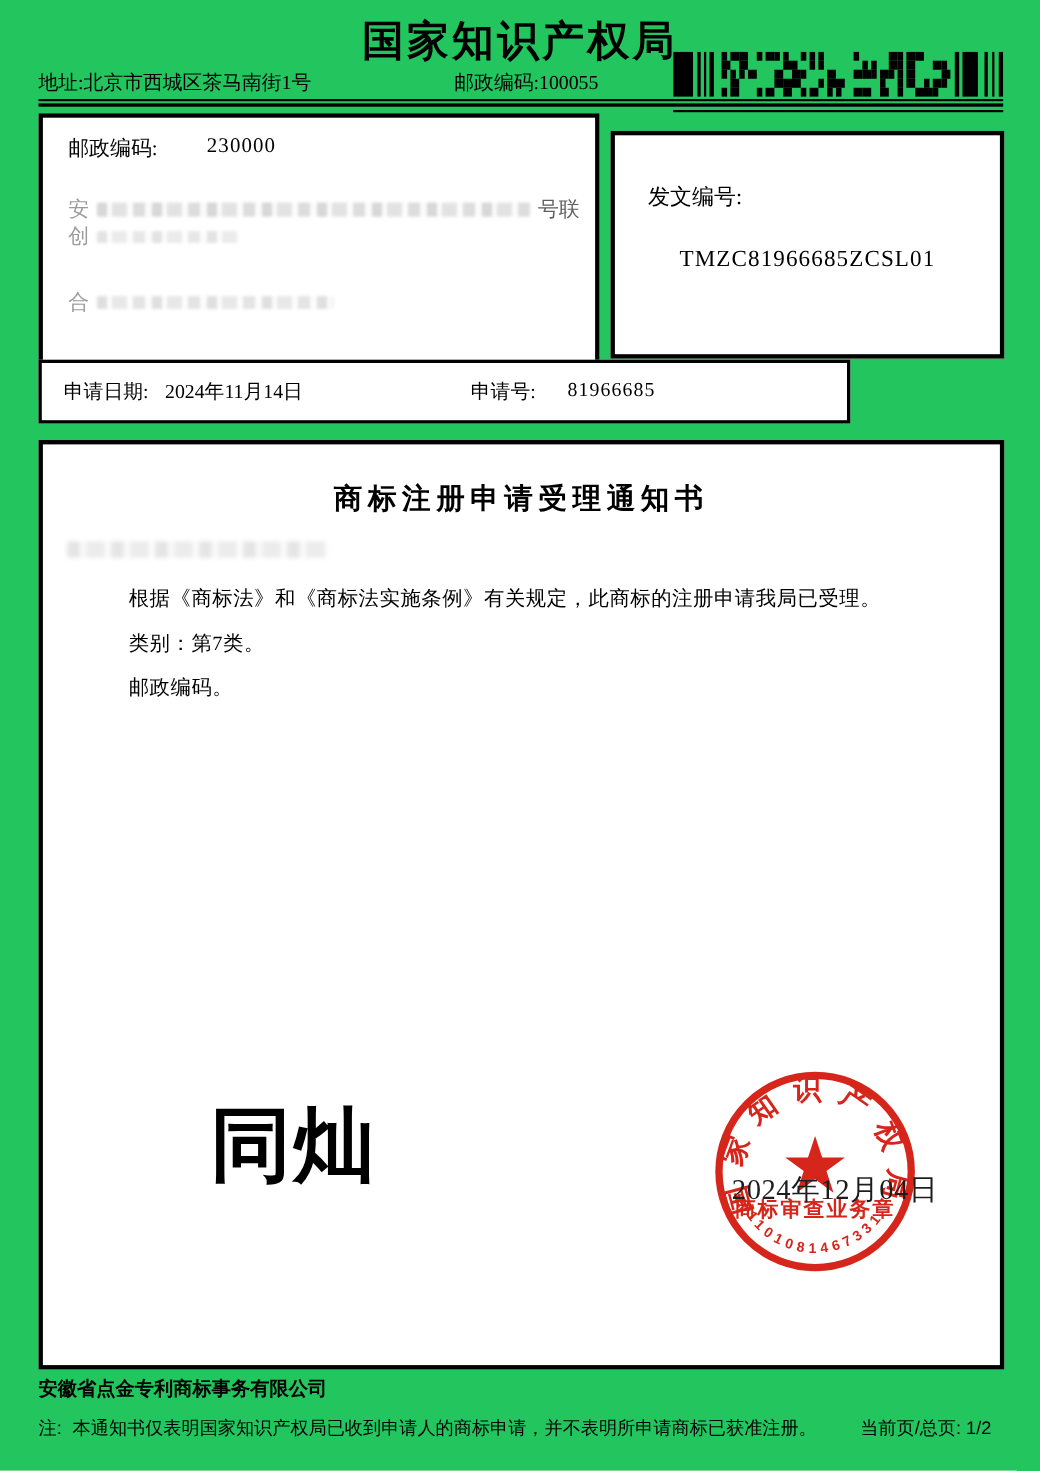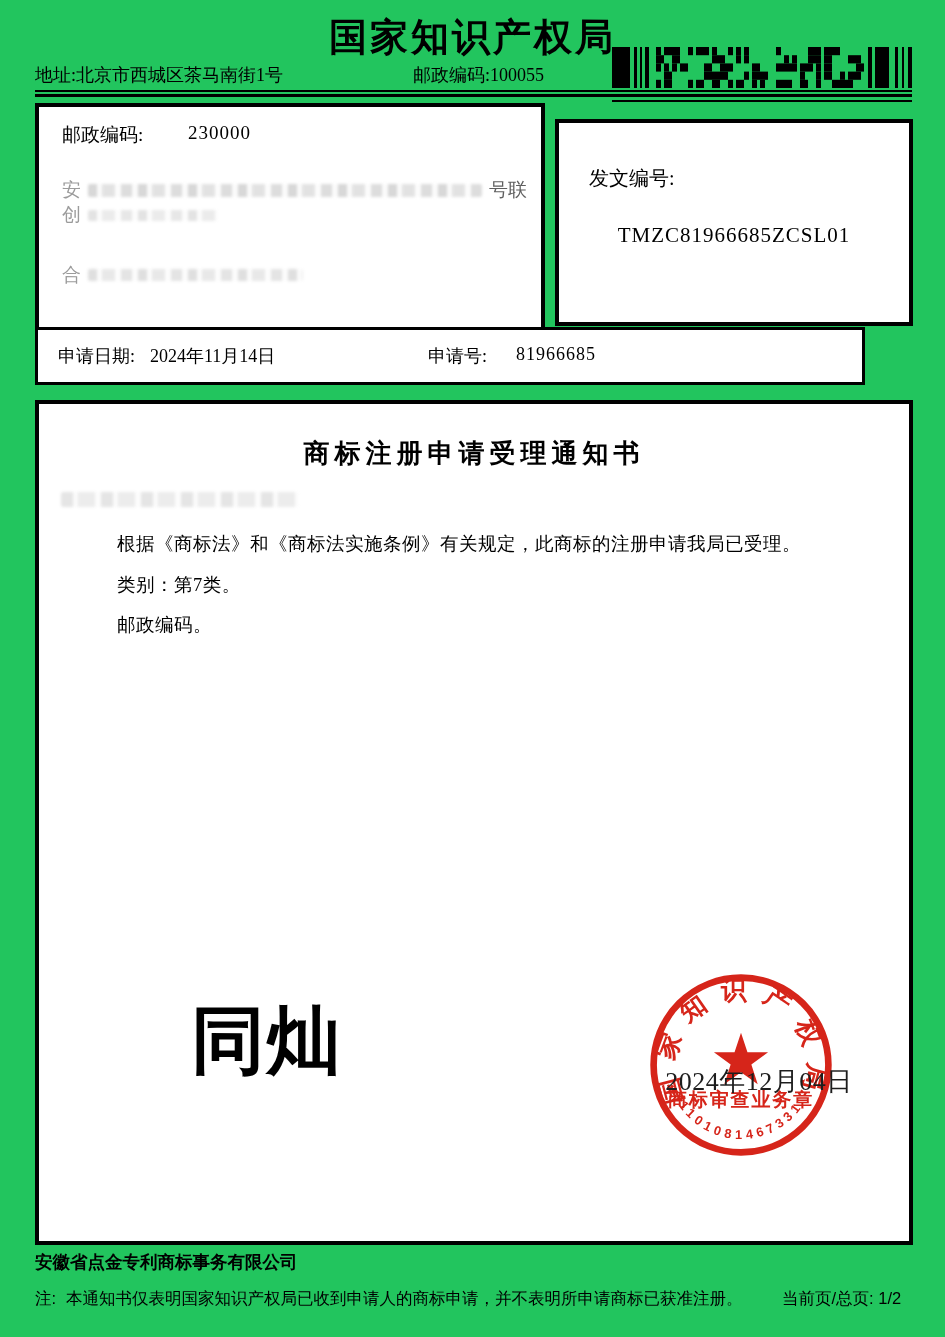--- a/index.html
+++ b/index.html
@@ -20,21 +20,21 @@
   .post-label { left:413px; }
 
   .barcode { left:612px; top:47px; width:300px; height:41px; }
   .rule-thin  { left:35px; top:90px;  width:877px; height:2px; background:#000; }
   .rule-thick { left:35px; top:94px;  width:877px; height:3px; background:#000; }
   .rule-bc    { left:612px; top:100px; width:300px; height:2px; background:#000; }
 
   .bbox { position:absolute; border:4px solid #000; background:#fff; box-sizing:border-box; }
   .recipient-box { left:35px;  top:103px; width:510px; height:260px; }
   .dispatch-box  { left:555px; top:119px; width:358px; height:207px; }
-  .app-row-box   { left:35px;  top:327px; width:830px; height:58px; border-width:3px; }
+  .app-row-box   { left:35px;  top:327px; width:738px; height:58px; border-width:3px; }
   .notice-box    { left:35px;  top:400px; width:878px; height:845px; }
 
   .rb-label { left:23px;  top:15px; font-size:19px; }
   .rb-value { left:133px; top:15px; font-size:19px; letter-spacing:1px;margin-left:16px; }
 
   .faded-line { display:flex; align-items:center; gap:7px; }
   .faded-ch   { color:#9b9b9b; font-size:19px; filter:blur(0.5px); }
   .faded-ch.dark { color:#5f5f5f; filter:blur(0.3px); }
   .smear {
     height:13px; border-radius:2px; opacity:.5; filter:blur(1.6px);

